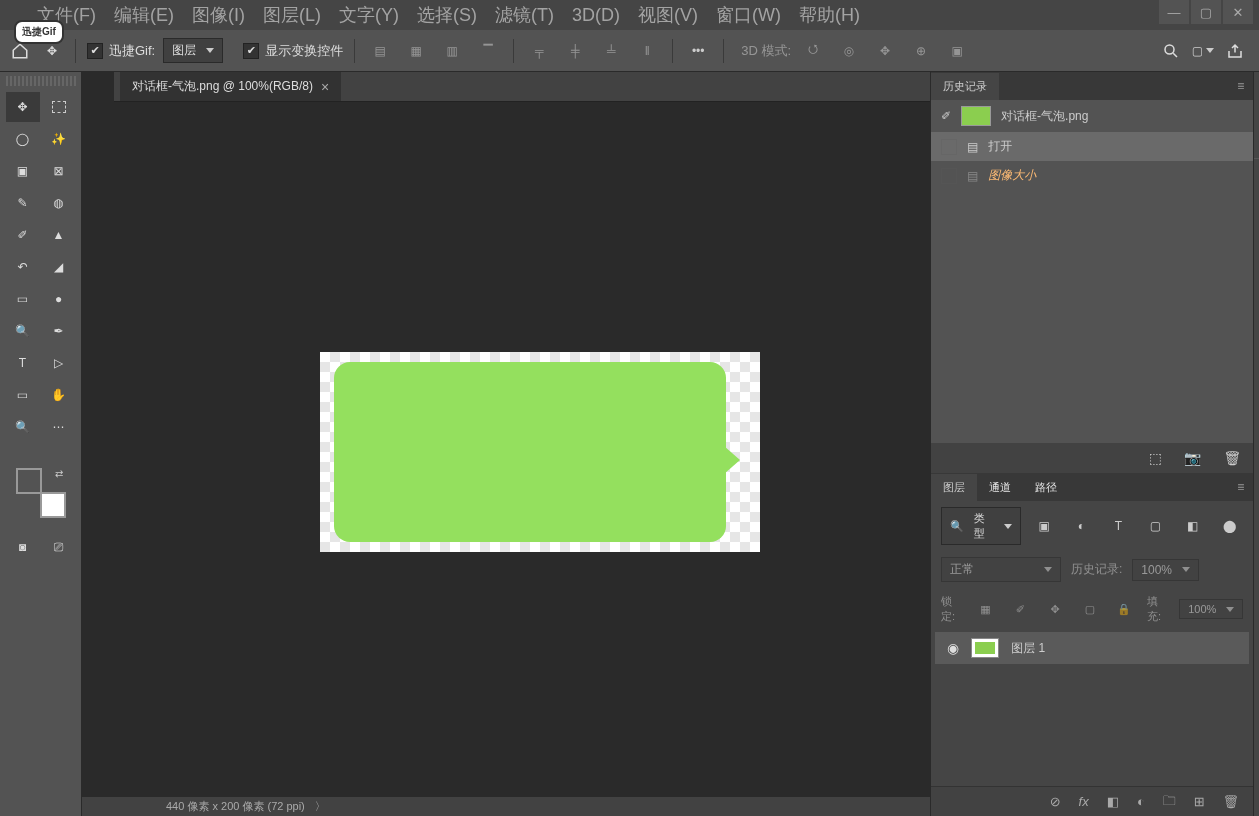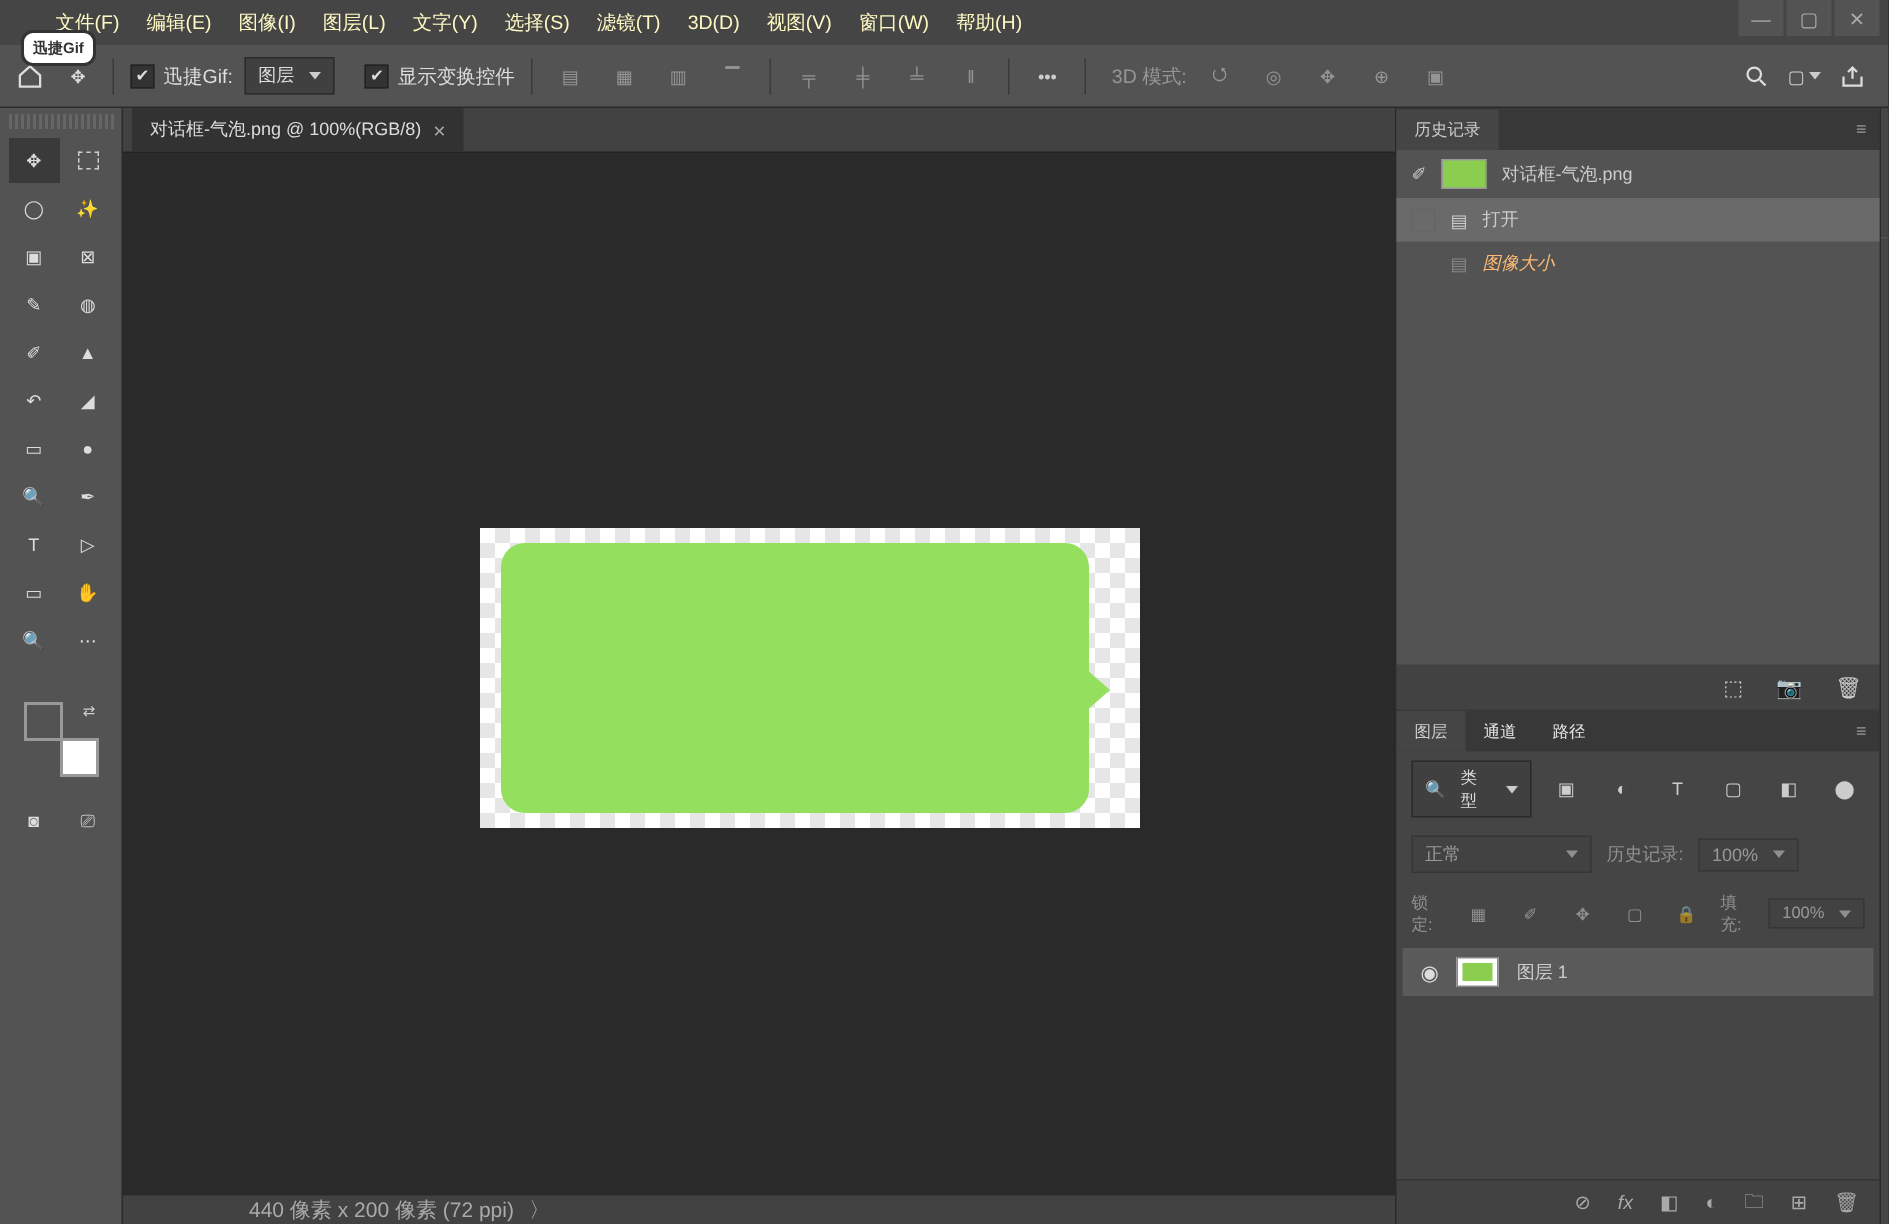--- a/index.html
+++ b/index.html
@@ -1,18 +1,18 @@
 <!DOCTYPE html>
 <html><head>
 <meta charset="utf-8">
 <style>
 * { margin: 0; padding: 0; box-sizing: border-box; user-select: none; }
 body { font-family: "Microsoft YaHei", sans-serif; font-size: 12px; color: #ccc; background: #323232; width: 1259px; height: 816px; overflow: hidden; position: relative; }
 .topbar { height: 30px; background: #454545; display: flex; align-items: center; padding-left: 28px; position: relative; }
-.menu-item { padding: 0 9px; color: #fef9c3; font-size: 13px; cursor: pointer; line-height: 30px; }
+.menu-item { padding: 0 9px; color: #a3a3a3; font-size: 18px; cursor: pointer; line-height: 30px; }
 .win-controls { position: absolute; right: 6px; top: 0; display: flex; gap: 2px; }
 .win-btn { width: 30px; height: 24px; background: #535353; display: flex; align-items: center; justify-content: center; color: #aaa; font-size: 13px; }
 .optbar { height: 42px; background: #535353; display: flex; align-items: center; padding-left: 8px; gap: 8px; border-bottom: 1px solid #2a2a2a; }
 .opt-icon { width: 24px; height: 24px; display: flex; align-items: center; justify-content: center; color: #ddd; }
 .divider { width: 1px; height: 24px; background: #3a3a3a; margin: 0 3px; }
 .chk { width: 16px; height: 16px; background: #333; border: 1px solid #222; display: inline-flex; align-items: center; justify-content: center; margin-right: 6px; color: #ddd; font-size: 11px; }
 .opt-lbl { color: #ddd; font-size: 13px; display: flex; align-items: center; }
 .dd { display: flex; align-items: center; background: #404040; border: 1px solid #2a2a2a; padding: 3px 8px; gap: 10px; color: #ddd; }
 .car { width: 0; height: 0; border-left: 4px solid transparent; border-right: 4px solid transparent; border-top: 5px solid #ccc; }
 .icon-btn { width: 28px; height: 28px; display: flex; align-items: center; justify-content: center; }
@@ -20,28 +20,28 @@
 .tool-col { width: 82px; background: #535353; display: flex; flex-direction: column; align-items: center; padding-top: 4px; border-right: 1px solid #2a2a2a; }
 .tool-handle { width: 70px; height: 10px; background: repeating-linear-gradient(90deg,#666 0 2px,transparent 2px 4px); margin-bottom: 6px; }
 .tool-grid { display: grid; grid-template-columns: 34px 34px; gap: 2px; }
 .tool { width: 34px; height: 30px; display: flex; align-items: center; justify-content: center; color: #ddd; }
 .tool.active { background: #3a3a3a; }
 .swatch-area { margin-top: 26px; position: relative; width: 50px; height: 50px; }
 .fg-sw { position: absolute; width: 26px; height: 26px; background: #535353; border: 2px solid #999; top: 0; left: 0; }
 .bg-sw { position: absolute; width: 26px; height: 26px; background: #fff; border: 2px solid #999; bottom: 0; right: 0; }
 .sw-arrows { position: absolute; top: 0; right: 2px; font-size: 10px; }
 .center-col { flex: 1; display: flex; flex-direction: column; background: #2a2a2a; }
-.tabbar { height: 30px; background: #424242; display: flex; align-items: flex-end; padding-left: 6px; border-bottom: 1px solid #222; }
+.tabbar { height: 30px; background: #424242; display: flex; align-items: flex-end; padding-left: 6px; border-bottom: 1px solid #222; margin-left: 32px; }
 .tab { background: #323232; padding: 6px 12px; color: #ddd; display: flex; align-items: center; gap: 8px; }
 .tab-x { font-size: 14px; color: #aaa; }
 .canvas-area { flex: 1; background: #2a2a2a; position: relative; overflow: hidden; }
 .checker { position: absolute; left: 238px; top: 250px; width: 440px; height: 200px; background: repeating-conic-gradient(#e6e6e6 0% 25%, #fff 0% 50%) 0 0/20px 20px; }
 .bubble { position: absolute; left: 14px; top: 10px; width: 392px; height: 180px; background: #94e05e; border-radius: 16px; }
 .bubble-tail { position: absolute; right: -14px; top: 84px; width: 0; height: 0; border-top: 14px solid transparent; border-bottom: 14px solid transparent; border-left: 16px solid #94e05e; }
-.status { height: 20px; background: #424242; display: flex; align-items: center; padding-left: 84px; font-size: 14px; color: #aaa; border-top: 1px solid #2a2a2a; }
+.status { height: 20px; background: #424242; display: flex; align-items: center; padding-left: 84px; font-size: 11px; color: #aaa; border-top: 1px solid #2a2a2a; }
 .right-col { width: 329px; display: flex; flex-direction: column; background: #424242; border-left: 1px solid #2a2a2a; }
 .right-split { display: flex; flex: 1; }
 .panel-area { flex: 1; display: flex; flex-direction: column; }
 .panel-tabs { height: 28px; background: #383838; display: flex; align-items: center; }
 .panel-tab { padding: 6px 12px; background: #454545; font-size: 11px; }
 .panel-tab.inactive { background: transparent; color: #e5e5e5; }
 .hist-list { flex: 1; background: #535353; }
 .hist-row { display: flex; align-items: center; padding: 6px 10px; gap: 10px; }
 .hist-row.sel { background: #6a6a6a; }
 .hist-thumb { width: 30px; height: 20px; background: #8bce4f; border: 1px solid #999; }

